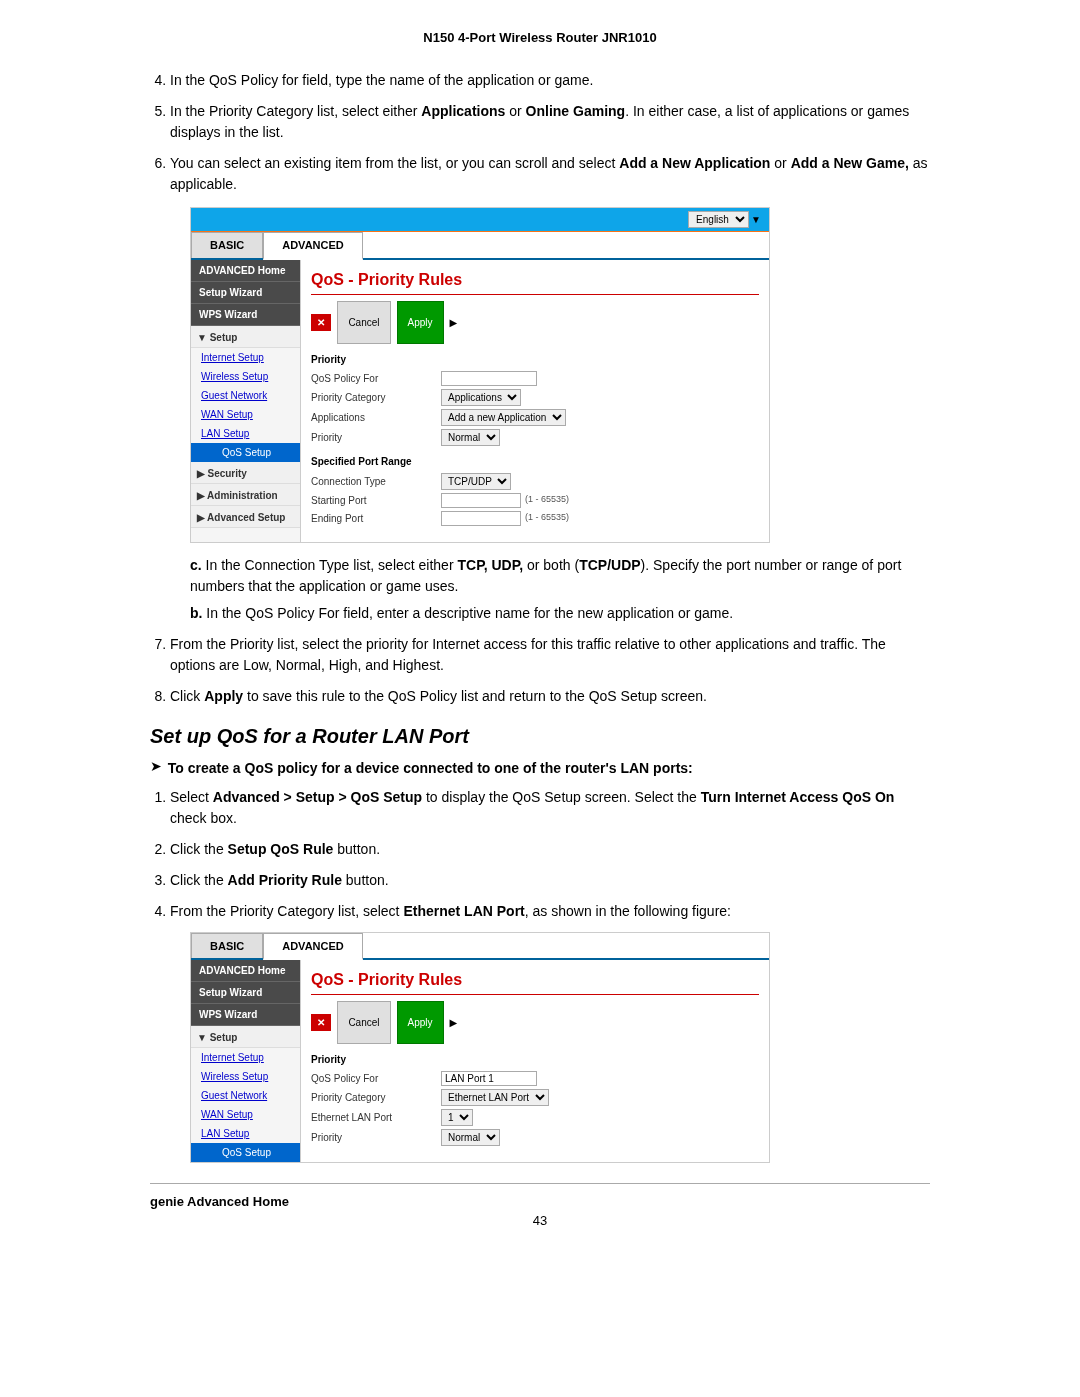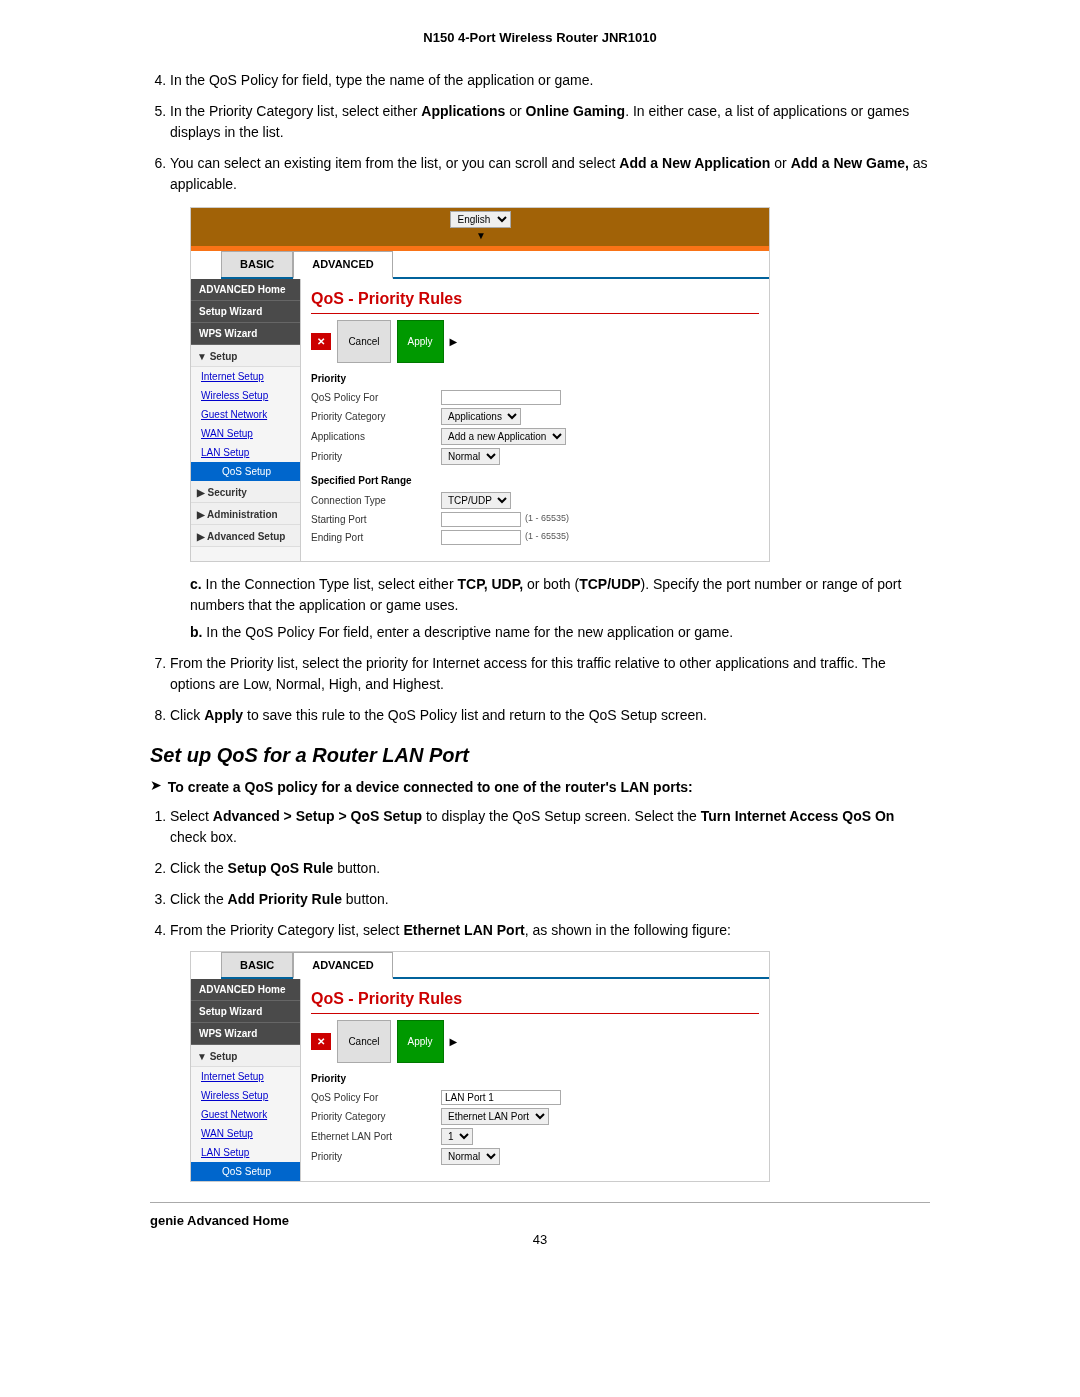--- a/index.html
+++ b/index.html
@@ -47,39 +47,37 @@
     
     .router-screenshot {
       border: 1px solid #ccc;
       margin: 12px 0 12px 20px;
       width: 580px;
       font-size: 11px;
       background: #fff;
     }
 
     .router-top-bar {
-      background: #a16207;
+      background: #0ea5e9;
       display: flex;
       justify-content: flex-end;
       align-items: center;
       padding: 3px 8px;
-      border-bottom: 5px solid #f97316;
-      flex-direction: column;
+      border-bottom: 1px solid #f97316;
     }
 
     .router-lang-select {
       font-size: 10px;
       border: 1px solid #aaa;
       padding: 1px 3px;
     }
 
     .router-tab-bar {
       display: flex;
       border-bottom: 2px solid #00629b;
-      margin-left: 30px;
     }
 
     .router-tab {
       padding: 4px 18px;
       font-size: 11px;
       font-weight: bold;
       background: #e0e0e0;
       border: 1px solid #aaa;
       border-bottom: none;
       cursor: pointer;
@@ -215,21 +213,21 @@
     .form-label {
       width: 130px;
       color: #333;
       font-size: 10px;
     }
 
     .form-input {
       border: 1px solid #aaa;
       padding: 1px 3px;
       font-size: 10px;
-      width: 120px;
+      width: 96px;
     }
 
     .form-select {
       font-size: 10px;
       border: 1px solid #aaa;
       padding: 1px 2px;
     }
 
     .port-hint {
       font-size: 9px;

